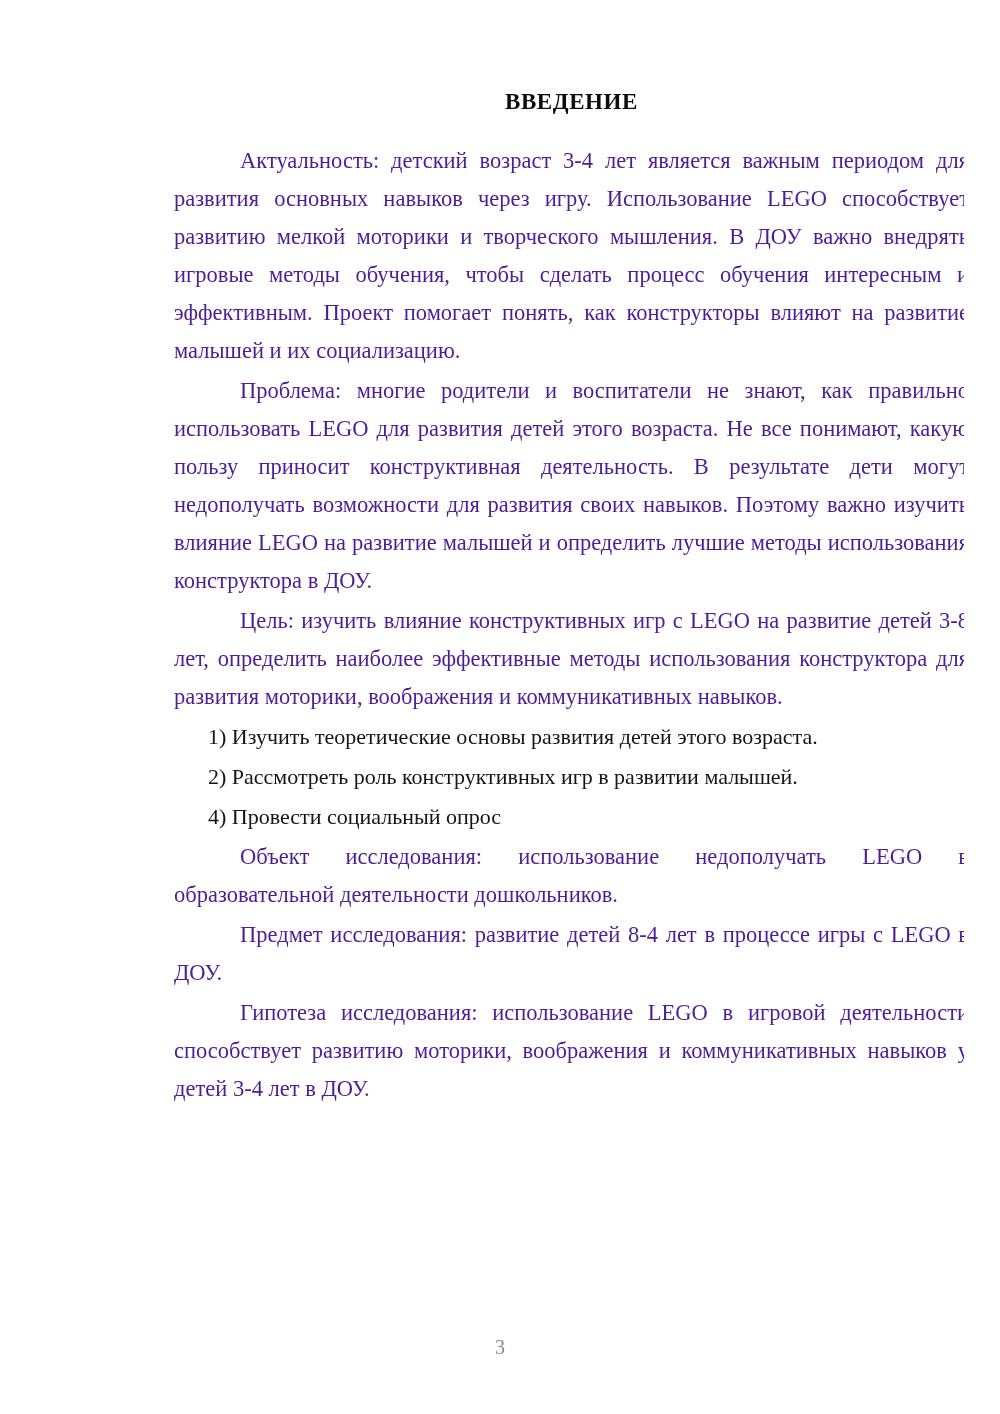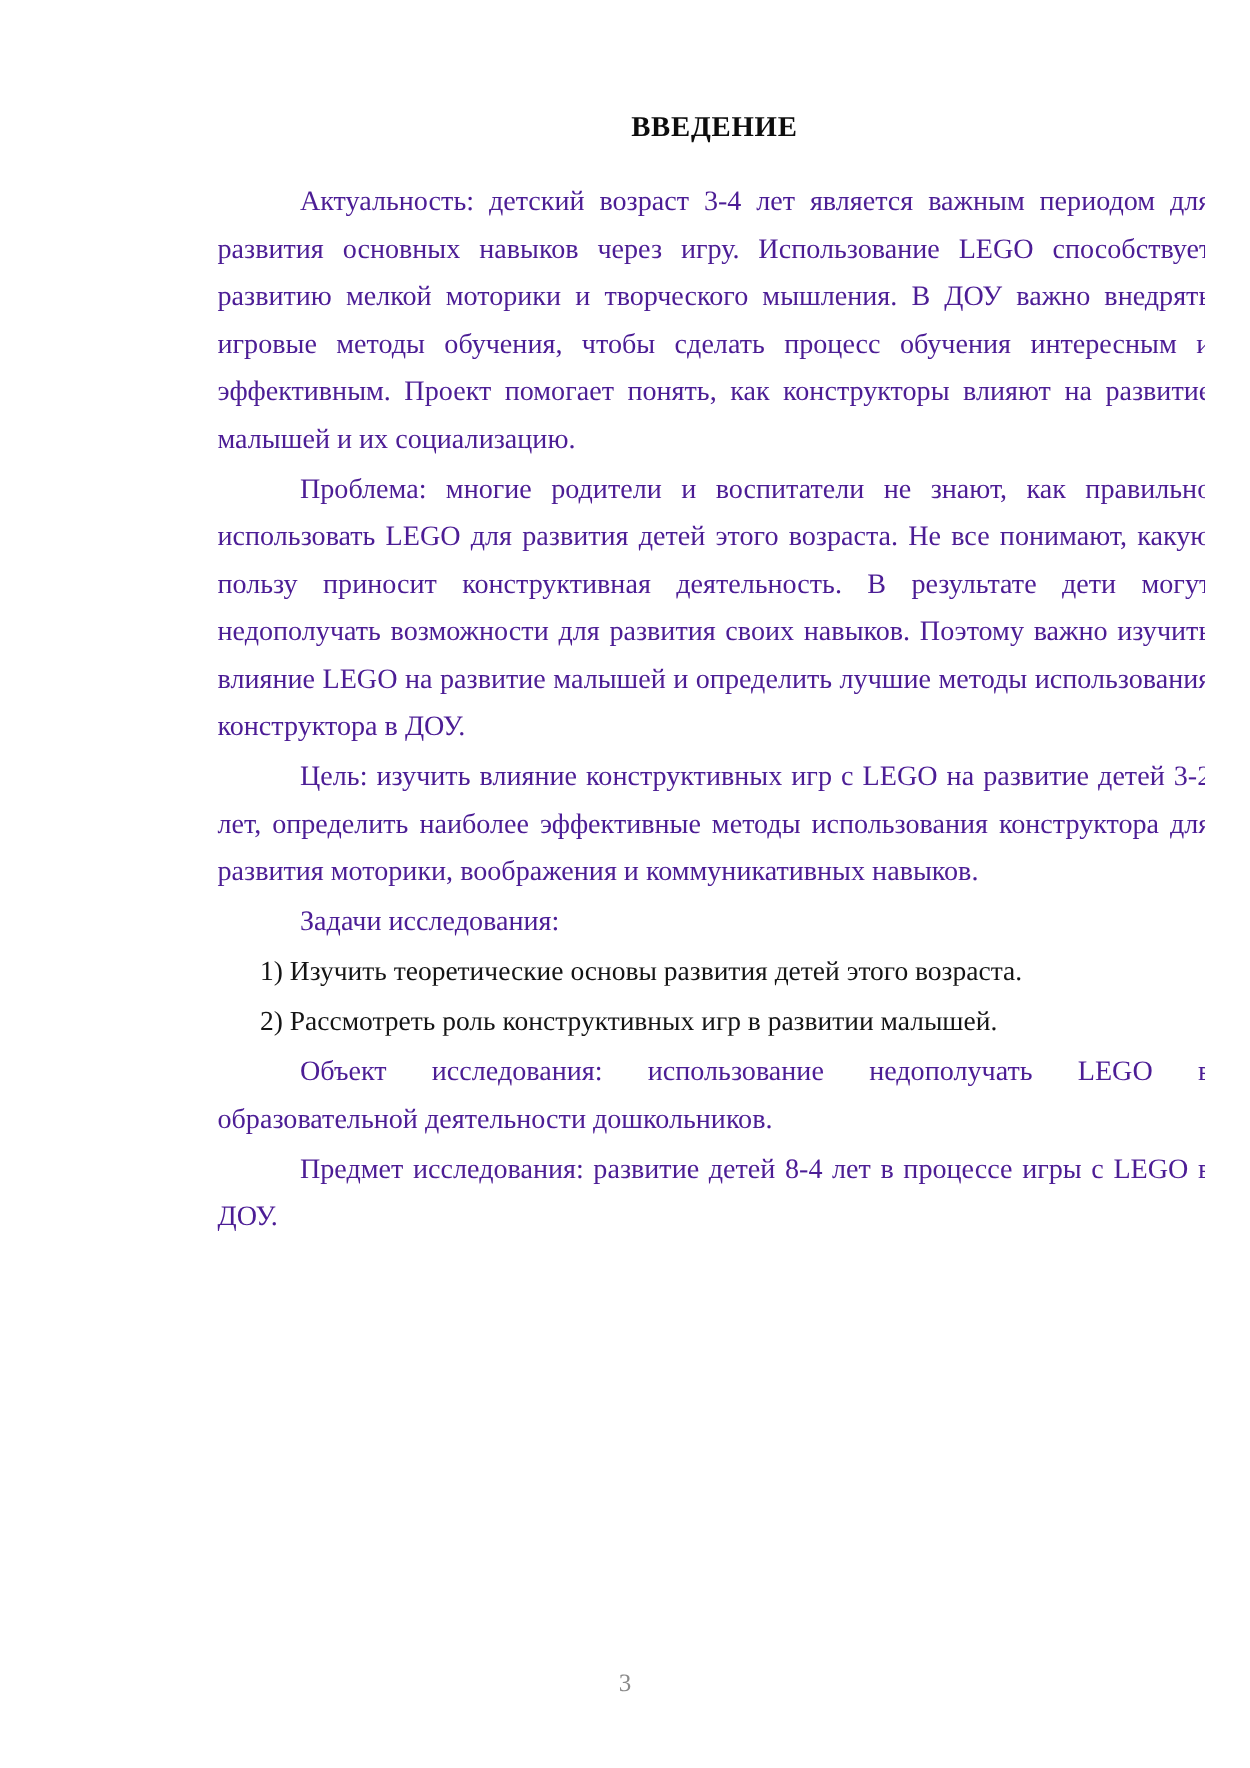--- a/index.html
+++ b/index.html
@@ -76,33 +76,34 @@
 <div class="page">
 
   <div class="content">
 
     <h1 class="doc-title">ВВЕДЕНИЕ</h1>
 
     <p class="para">Актуальность: детский возраст 3-4 лет является важным периодом для развития основных навыков через игру. Использование LEGO способствует развитию мелкой моторики и творческого мышления. В ДОУ важно внедрять игровые методы обучения, чтобы сделать процесс обучения интересным и эффективным. Проект помогает понять, как конструкторы влияют на развитие малышей и их социализацию.</p>
 
     <p class="para">Проблема: многие родители и воспитатели не знают, как правильно использовать LEGO для развития детей этого возраста. Не все понимают, какую пользу приносит конструктивная деятельность. В результате дети могут недополучать возможности для развития своих навыков. Поэтому важно изучить влияние LEGO на развитие малышей и определить лучшие методы использования конструктора в ДОУ.</p>
 
-    <p class="para">Цель: изучить влияние конструктивных игр с LEGO на развитие детей 3-2 лет, определить наиболее эффективные методы использования конструктора для развития моторики, воображения и коммуникативных навыков.</p>
+    <p class="para">Цель: изучить влияние конструктивных игр с LEGO на развитие детей 3-8 лет, определить наиболее эффективные методы использования конструктора для развития моторики, воображения и коммуникативных навыков.</p>
 
-    <p class="para last-left">Задачи исследования:</p>
 
     <p class="list-item no-justify">1) Изучить теоретические основы развития детей этого возраста.</p>
 
     <p class="list-item no-justify">2) Рассмотреть роль конструктивных игр в развитии малышей.</p>
 
 
+    <p class="list-item no-justify">4) Провести социальный опрос</p>
 
 
     <p class="para">Объект исследования: использование недополучать LEGO в образовательной деятельности дошкольников.</p>
 
     <p class="para">Предмет исследования: развитие детей 8-4 лет в процессе игры с LEGO в ДОУ.</p>
 
+    <p class="para">Гипотеза исследования: использование LEGO в игровой деятельности способствует развитию моторики, воображения и коммуникативных навыков у детей 3-4 лет в ДОУ.</p>
 
   </div>
 
   <div class="page-number">3</div>
 
 </div>
 
 </body></html>

